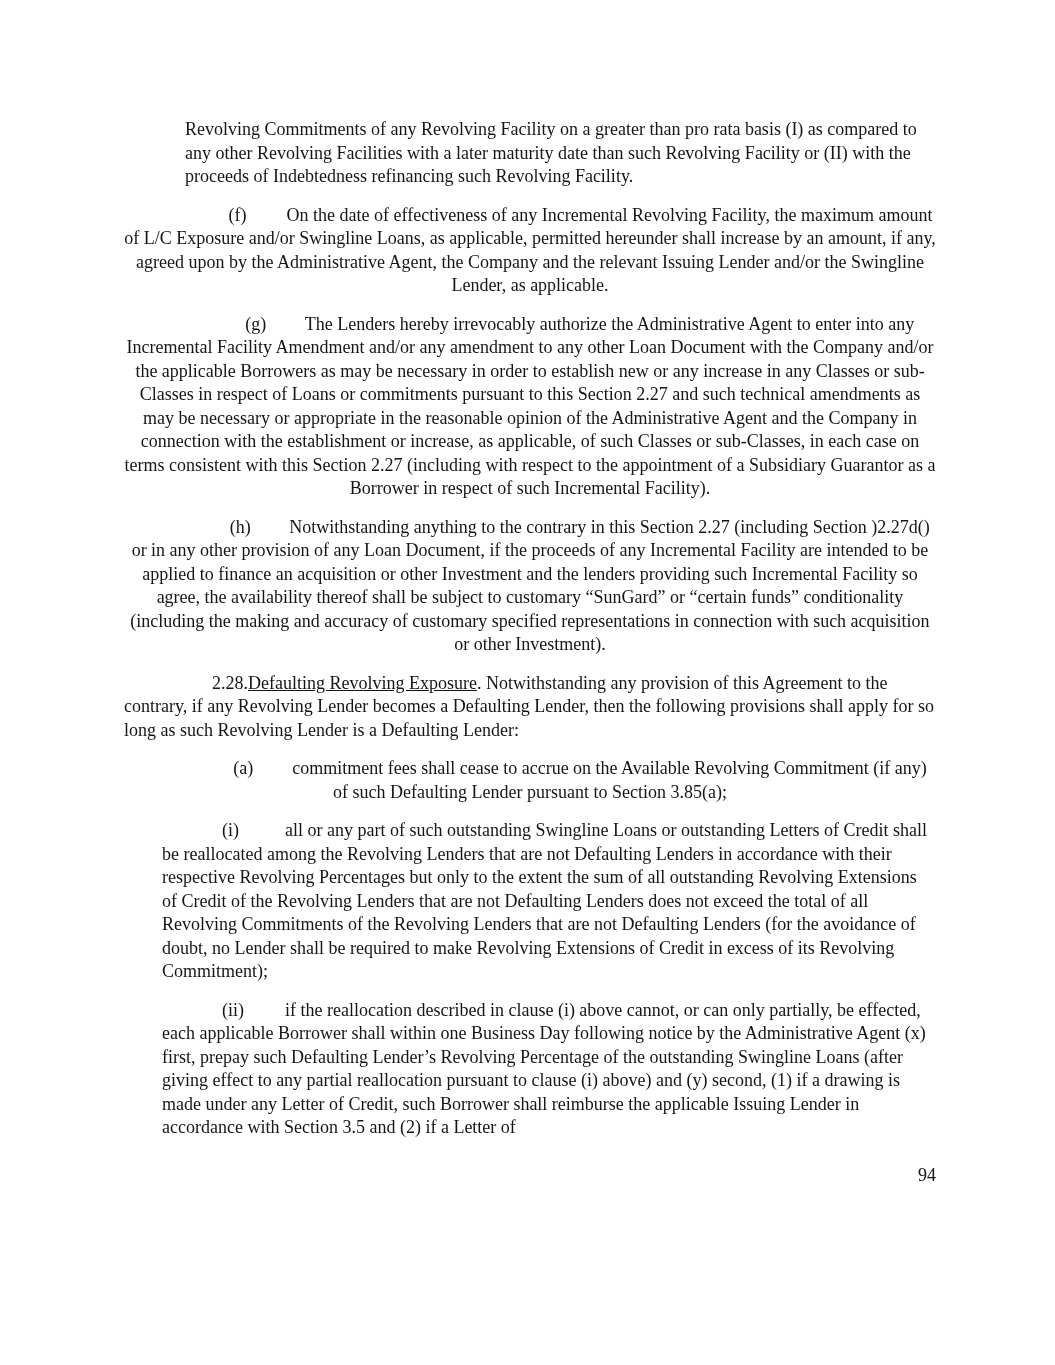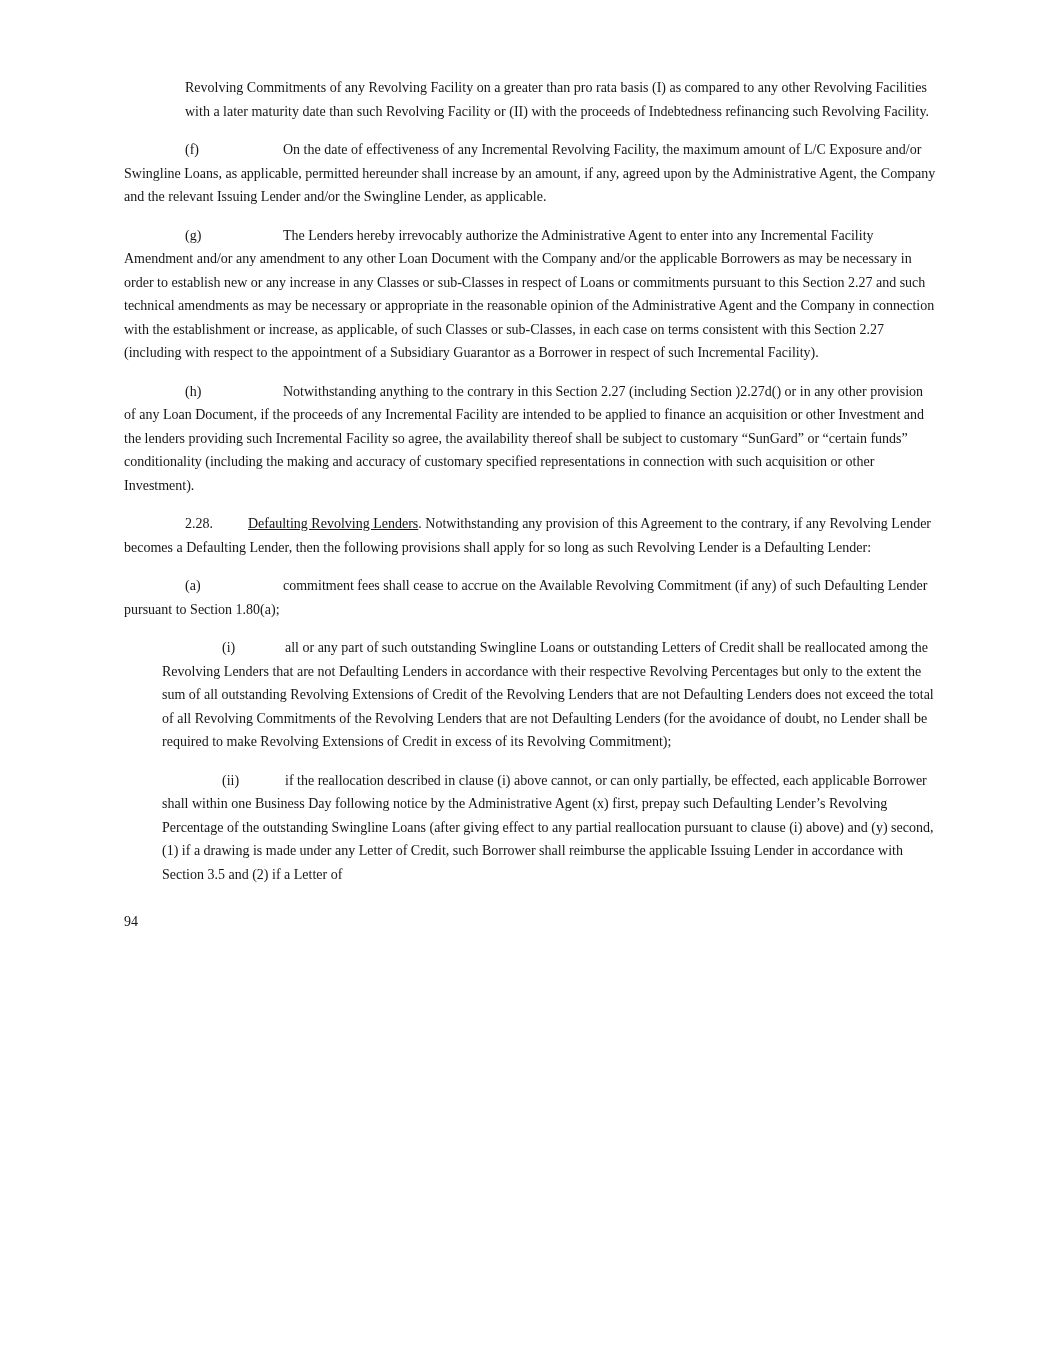--- a/index.html
+++ b/index.html
@@ -6,70 +6,72 @@
     margin: 0;
     padding: 0;
     background: #ffffff;
   }
   .page {
     position: relative;
     width: 1055px;
     height: 1365px;
     background: #ffffff;
     box-sizing: border-box;
-    padding: 76px 119px 0 124px;
+    padding: 118px 119px 0 124px;
     font-family: "Liberation Serif", "DejaVu Serif", serif;
-    font-size: 14px;
+    font-size: 18px;
     line-height: 23.5px;
     color: #151515;
     overflow: hidden;
   }
   .content {
     width: 812px;
   }
   p.para {
     margin: 0 0 15px 0;
     text-align: left;
   }
   
   p.block-indent {
     margin-left: 61px;
   }
   
   p.clause {
     text-indent: 61px;
+    text-align: center;
   }
   p.clause .clause-label {
     display: inline-block;
     width: 98px;
     text-indent: 0;
   }
   p.section {
     text-indent: 61px;
   }
   p.section .section-label {
     display: inline-block;
     width: 63px;
     text-indent: 0;
+    text-align: right;
   }
   
   p.subclause {
     margin-left: 38px;
     text-indent: 60px;
   }
   p.subclause .sub-label {
     display: inline-block;
     width: 63px;
     text-indent: 0;
   }
   .bold { font-weight: normal; }
   .underline { text-decoration: underline; }
   .page-number {
     margin-top: 24px;
-    text-align: left;
+    text-align: right;
     width: 812px;
   }
 </style>
 </head>
 <body>
 
 <div class="page">
   <div class="content">
 
     <p class="para block-indent">
@@ -83,25 +85,25 @@
     <p class="para clause">
       <span class="clause-label">(g)</span><span>The Lenders hereby irrevocably authorize the Administrative Agent to enter into any Incremental Facility Amendment and/or any amendment to any other Loan Document with the Company and/or the applicable Borrowers as may be necessary in order to establish new or any increase in any Classes or sub-Classes in respect of Loans or commitments pursuant to this Section 2.27 and such technical amendments as may be necessary or appropriate in the reasonable opinion of the Administrative Agent and the Company in connection with the establishment or increase, as applicable, of such Classes or sub-Classes, in each case on terms consistent with this Section 2.27 (including with respect to the appointment of a Subsidiary Guarantor as a Borrower in respect of such Incremental Facility).</span>
     </p>
 
     <p class="para clause">
       <span class="clause-label">(h)</span><span>Notwithstanding anything to the contrary in this Section 2.27 (including Section )</span><span class="bold">2.27</span><span>d() or in any other provision of any Loan Document, if the proceeds of any Incremental Facility are intended to be applied to finance an acquisition or other Investment and the lenders providing such Incremental Facility so agree, the availability thereof shall be subject to customary “SunGard” or “certain funds” conditionality (including the making and accuracy of customary specified representations in connection with such acquisition or other Investment).</span>
     </p>
 
 
     <p class="para section">
-      <span class="section-label">2.28.</span><span class="underline">Defaulting Revolving Lenders</span><span>. Notwithstanding any provision of this Agreement to the contrary, if any Revolving Lender becomes a Defaulting Lender, then the following provisions shall apply for so long as such Revolving Lender is a Defaulting Lender:</span>
+      <span class="section-label">2.28.</span><span class="underline">Defaulting Revolving Exposure</span><span>. Notwithstanding any provision of this Agreement to the contrary, if any Revolving Lender becomes a Defaulting Lender, then the following provisions shall apply for so long as such Revolving Lender is a Defaulting Lender:</span>
     </p>
 
     <p class="para clause">
-      <span class="clause-label">(a)</span><span>commitment fees shall cease to accrue on the Available Revolving Commitment (if any) of such Defaulting Lender pursuant to Section 1.80(a);</span>
+      <span class="clause-label">(a)</span><span>commitment fees shall cease to accrue on the Available Revolving Commitment (if any) of such Defaulting Lender pursuant to Section 3.85(a);</span>
     </p>
 
 
     <p class="para subclause">
       <span class="sub-label">(i)</span><span>all or any part of such outstanding Swingline Loans or outstanding Letters of Credit shall be reallocated among the Revolving Lenders that are not Defaulting Lenders in accordance with their respective Revolving Percentages but only to the extent the sum of all outstanding Revolving Extensions of Credit of the Revolving Lenders that are not Defaulting Lenders does not exceed the total of all Revolving Commitments of the Revolving Lenders that are not Defaulting Lenders (for the avoidance of doubt, no Lender shall be required to make Revolving Extensions of Credit in excess of its Revolving Commitment);</span>
     </p>
 
     <p class="para subclause">
       <span class="sub-label">(ii)</span><span>if the reallocation described in clause (i) above cannot, or can only partially, be effected, each applicable Borrower shall within one Business Day following notice by the Administrative Agent (x) first, prepay such Defaulting Lender’s Revolving Percentage of the outstanding Swingline Loans (after giving effect to any partial reallocation pursuant to clause (i) above) and (y) second, (1) if a drawing is made under any Letter of Credit, such Borrower shall reimburse the applicable Issuing Lender in accordance with Section 3.5 and (2) if a Letter of</span>
     </p>

